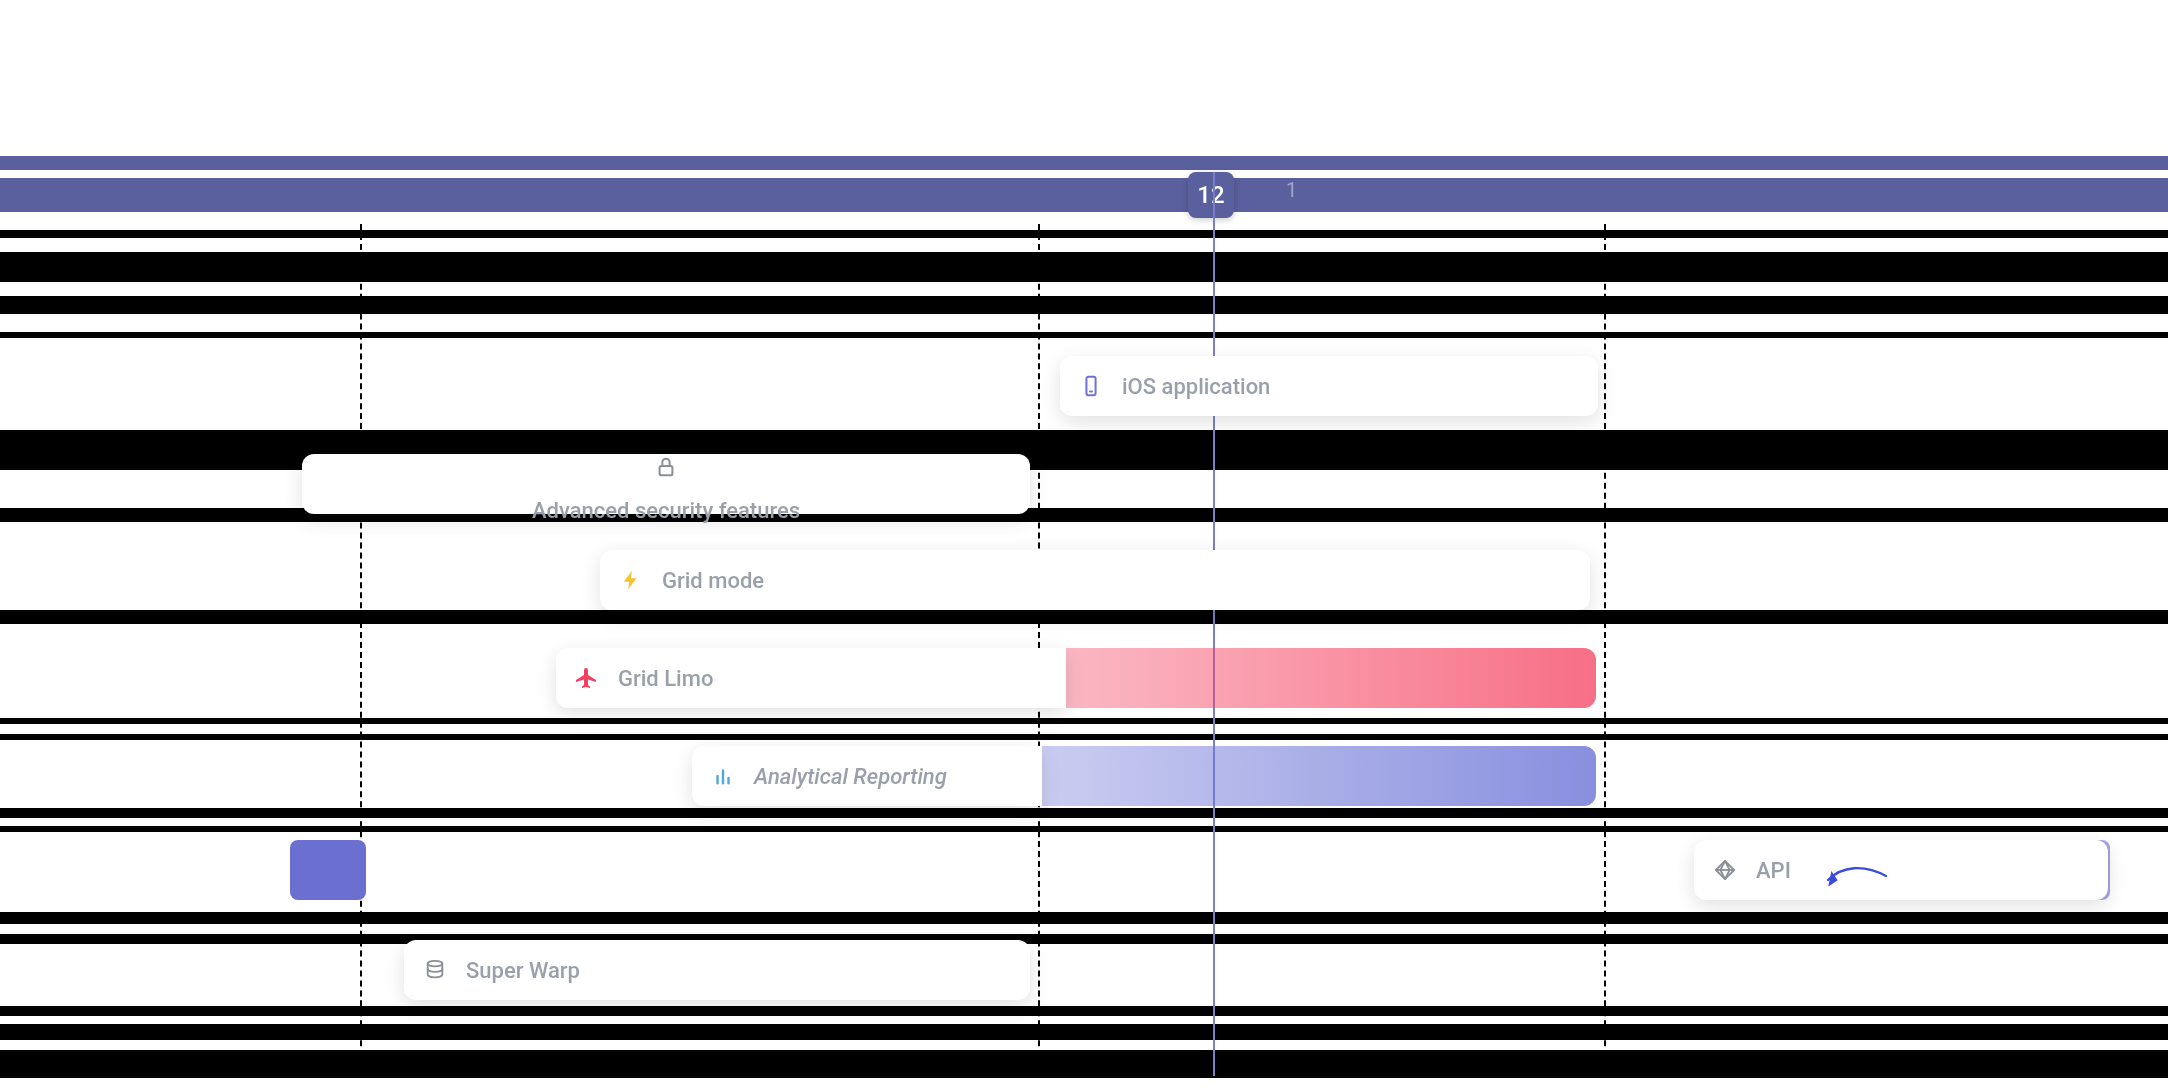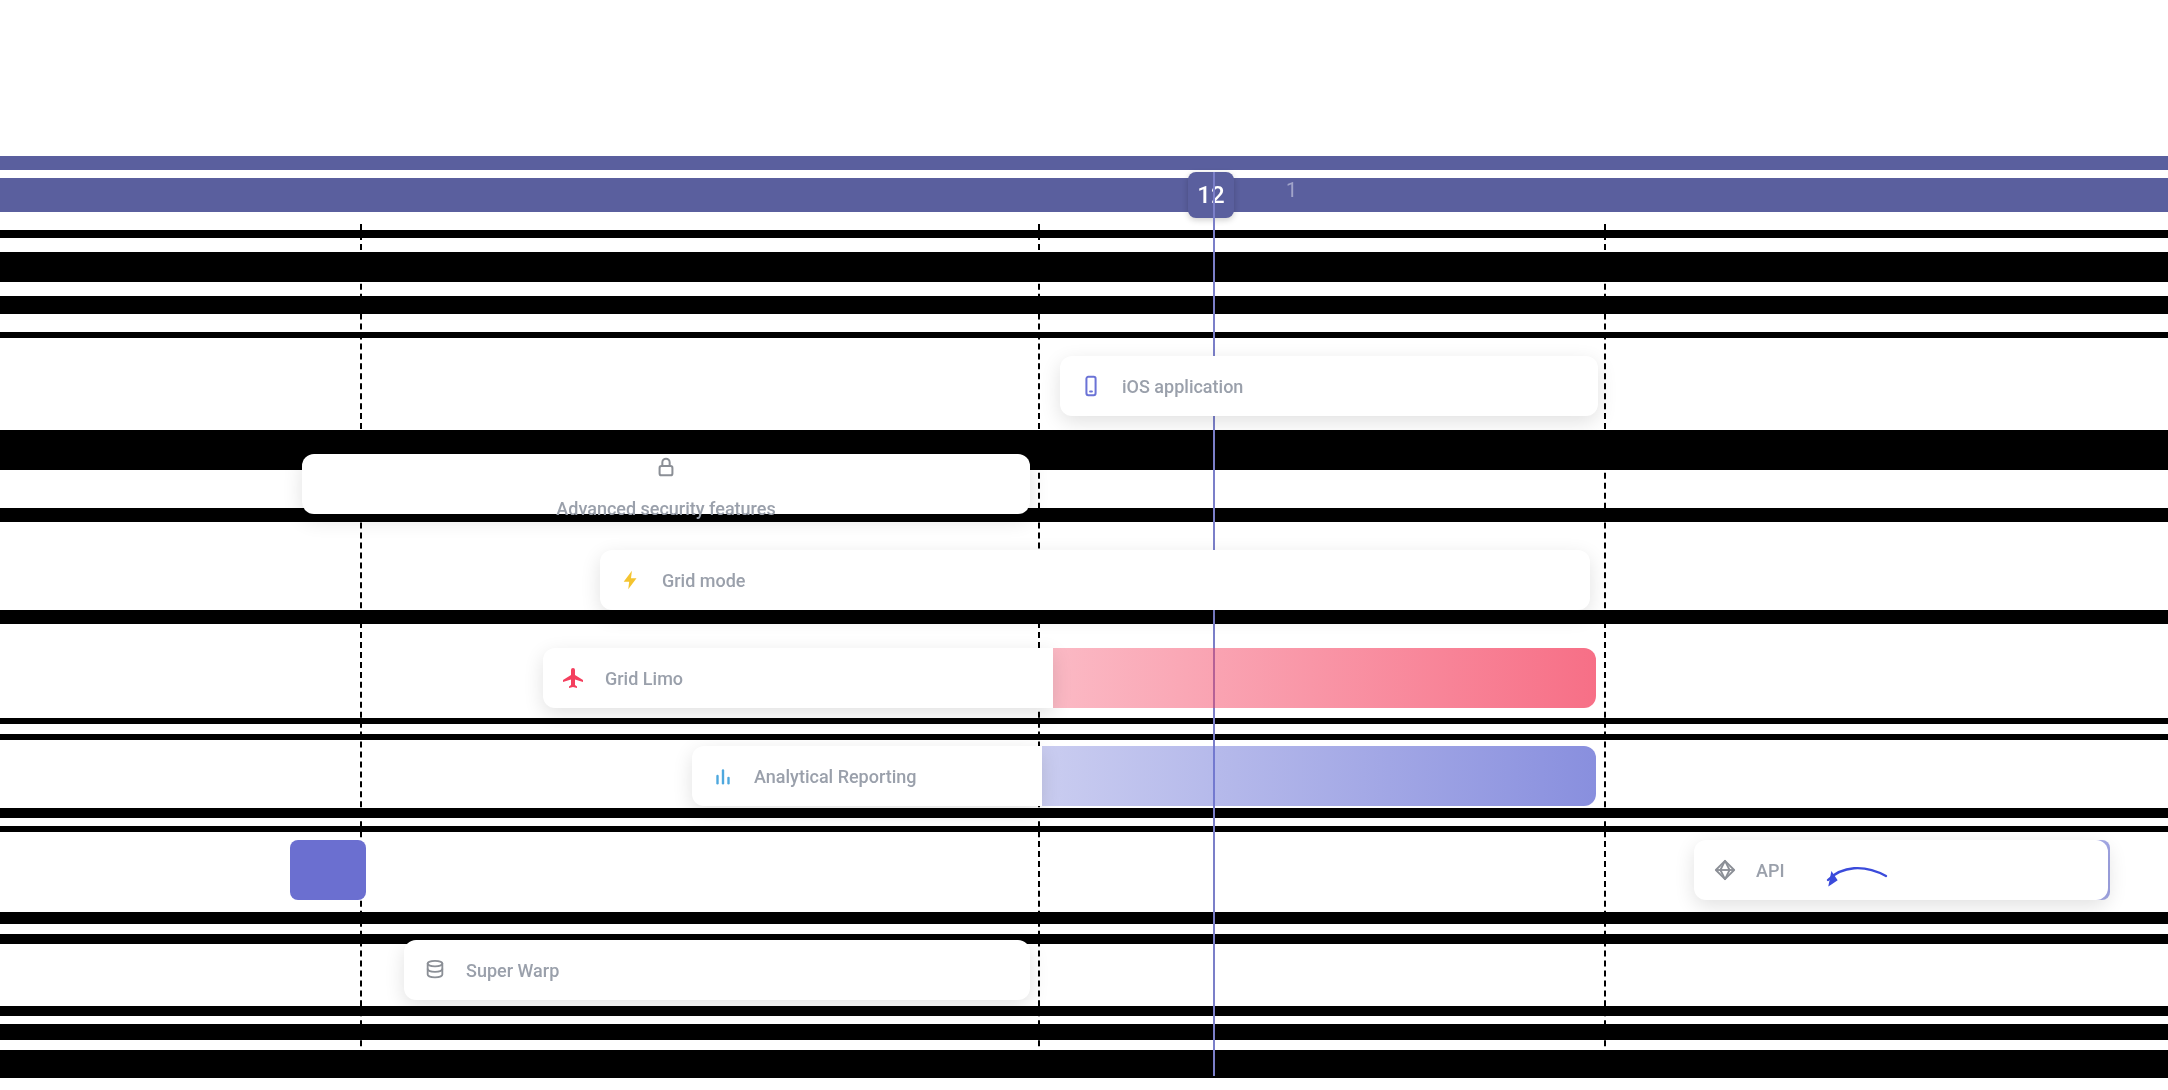--- a/index.html
+++ b/index.html
@@ -91,21 +91,21 @@
   }
   .card .icon {
     width: 26px;
     height: 26px;
     flex: 0 0 26px;
     display: flex;
     align-items: center;
     justify-content: center;
   }
   .card .label {
-    font-size: 18px;
+    font-size: 22px;
     font-weight: 500;
     color: #9aa0ab;
     white-space: nowrap;
   }
   .tail {
     position: absolute;
     height: 60px;
     border-top-right-radius: 12px;
     border-bottom-right-radius: 12px;
     z-index: 6;
@@ -187,31 +187,31 @@
   <div class="card" style="left:600px; width:990px; top:550px;">
     <span class="icon">
       <svg viewBox="0 0 24 24" width="22" height="22" fill="#f4c430">
           <path d="M13 2 4 14h6l-1 8 9-12h-6l1-8z"></path>
         </svg>
     </span>
     <span class="label">Grid mode</span>
   </div>
 
   <div class="tail" style="left:1032px; width:564px; top:648px; background:linear-gradient(90deg, rgba(244,63,94,0.35), rgba(244,63,94,0.75));"></div>
-  <div class="card" style="left:543px; width:510px; top:648px; border-top-right-radius:0;border-bottom-right-radius:0;">
+  <div class="card" style="left:556px; width:510px; top:648px; border-top-right-radius:0;border-bottom-right-radius:0;">
     <span class="icon">
       <svg viewBox="0 0 24 24" width="24" height="24" fill="#f43f5e">
           <path d="M21 16v-2l-8-5V4a2 2 0 0 0-4 0v5l-8 5v2l8-2.5V19l-2 1.5V22l4-1 4 1v-1.5L13 19v-5.5l8 2.5z"></path>
         </svg>
     </span>
     <span class="label">Grid Limo</span>
   </div>
 
   <div class="tail" style="left:1030px; width:566px; top:746px; background:linear-gradient(90deg, rgba(107,115,214,0.35), rgba(107,115,214,0.8));"></div>
-  <div class="card" style="left:692px; width:350px; top:746px; border-top-right-radius:0;border-bottom-right-radius:0;">
+  <div class="card" style="left:692px; width:350px; top:746px; border-top-right-radius:0;border-bottom-right-radius:0;font-style:italic;">
     <span class="icon">
       <svg viewBox="0 0 24 24" width="22" height="22" fill="none" stroke="#4ea8de" stroke-width="2.6" stroke-linecap="round">
           <line x1="6" y1="20" x2="6" y2="12"></line>
           <line x1="12" y1="20" x2="12" y2="6"></line>
           <line x1="18" y1="20" x2="18" y2="14"></line>
         </svg>
     </span>
     <span class="label">Analytical Reporting</span>
   </div>
 

